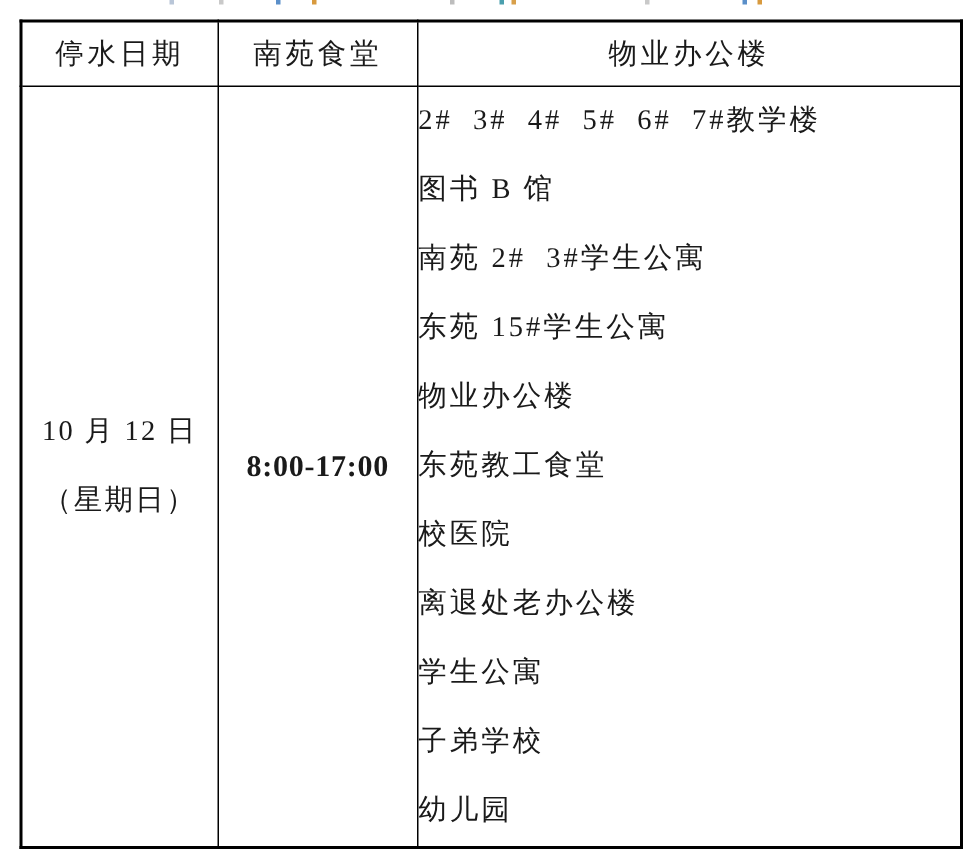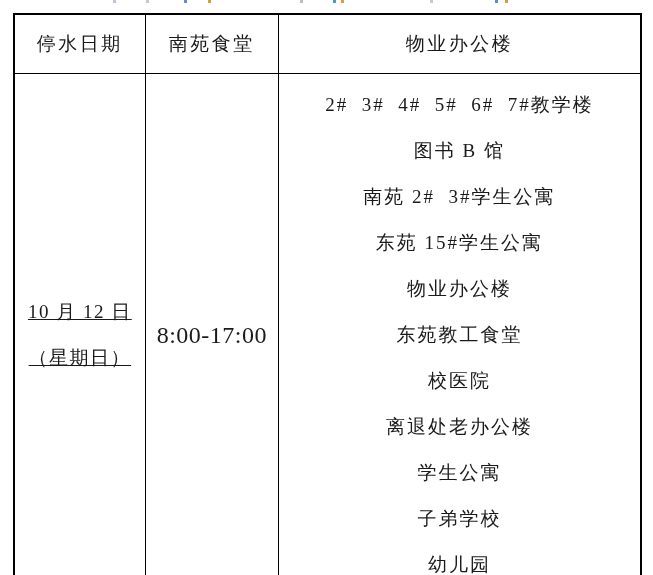--- a/index.html
+++ b/index.html
@@ -28,21 +28,21 @@
     left: 13px;
     top: 13px;
     width: 629px;
     border-collapse: collapse;
     table-layout: fixed;
     border: 2px solid #000000;
   }
   .notice-table th,
   .notice-table td {
     border: 1px solid #000000;
-    padding: 8px;
+    padding: 0;
     background: #ffffff;
   }
   .col-date  { width: 131px; }
   .col-time  { width: 133px; }
   .col-scope { width: 362px; }
   .header-row th {
     height: 42px;
     font-weight: normal;
     font-size: 19px;
     letter-spacing: 2.5px;
@@ -52,36 +52,36 @@
   }
   .date-cell {
     text-align: center;
     vertical-align: middle;
     font-size: 19px;
     letter-spacing: 1.5px;
   }
   .date-line {
     line-height: 46px;
     white-space: pre;
-    text-decoration: underline;
   }
   .time-cell {
     text-align: center;
     vertical-align: middle;
-    font-size: 24px;
+    font-size: 20px;
     letter-spacing: 0.5px;
     white-space: pre;
+    font-weight: bold;
   }
   .scope-cell {
     vertical-align: middle;
   }
   .area-line {
     height: 46px;
     line-height: 46px;
-    text-align: center;
+    text-align: left;
     font-size: 19px;
     letter-spacing: 2px;
     white-space: pre;
   }
 </style>
 </head>
 <body>
 
 <div class="top-remnant">
     <span style="position: absolute; top: 0px; width: 3px; height: 3px; left: 113px; background: rgb(185, 198, 216);"></span>

